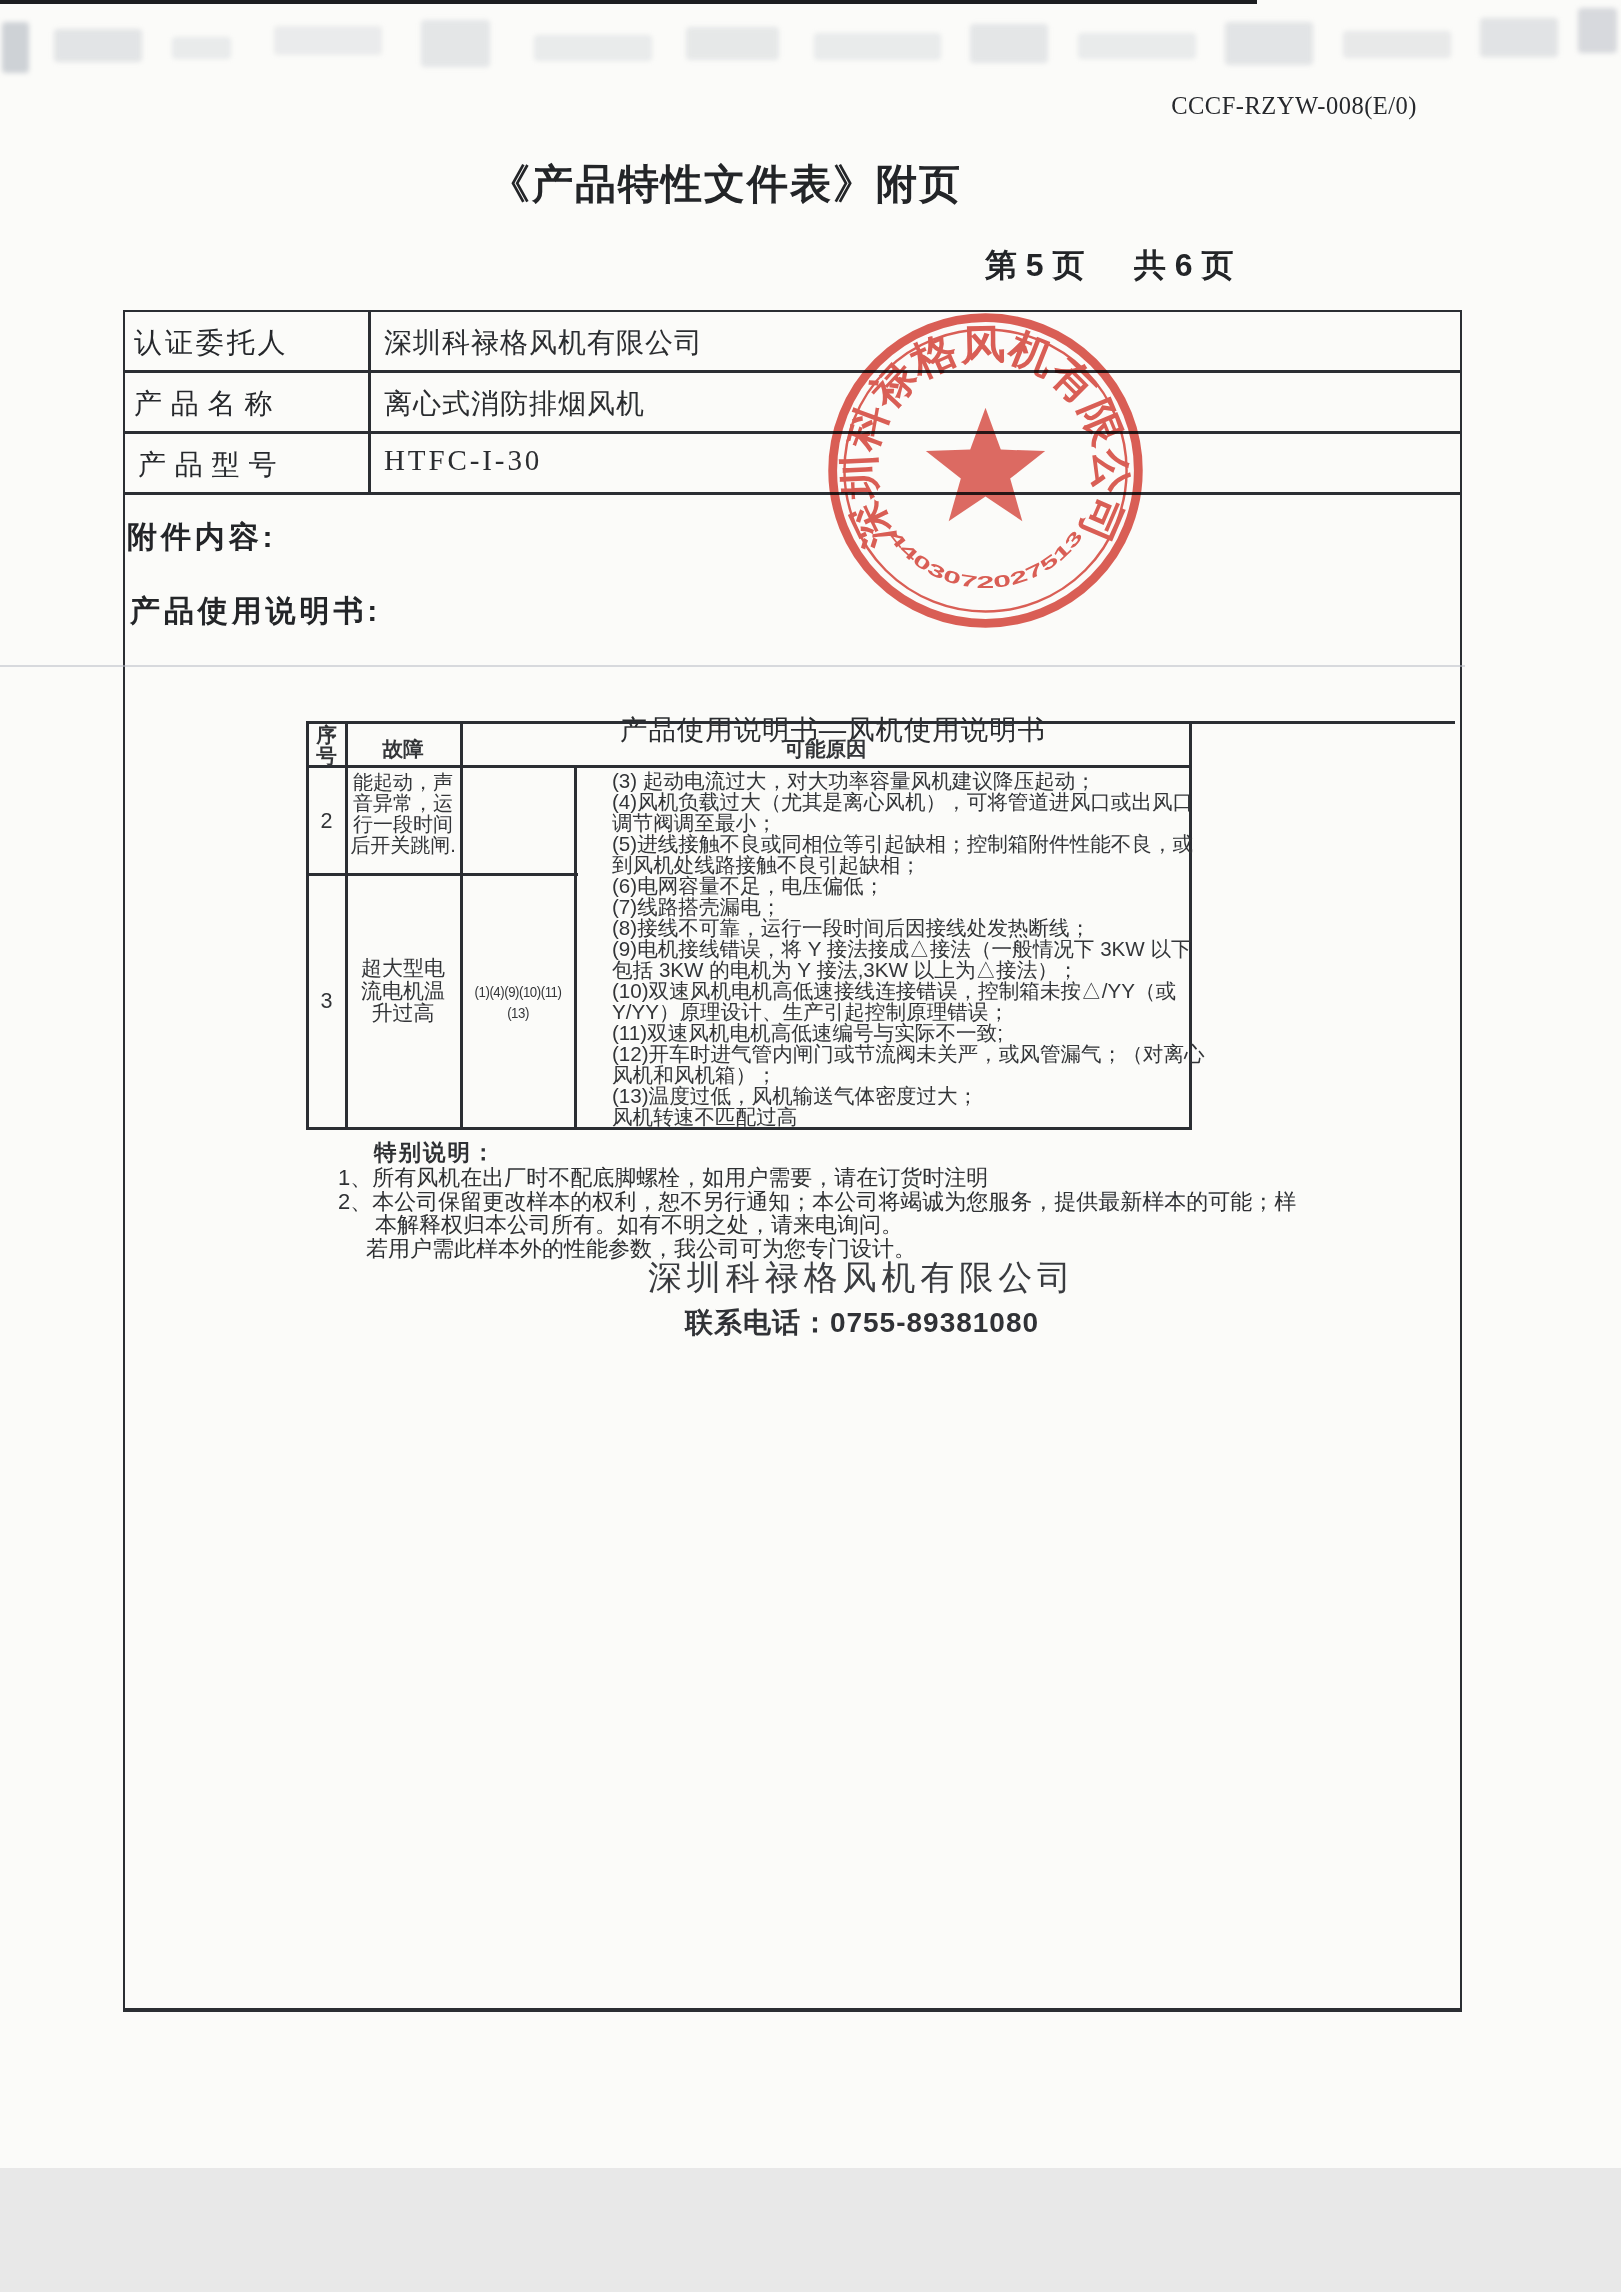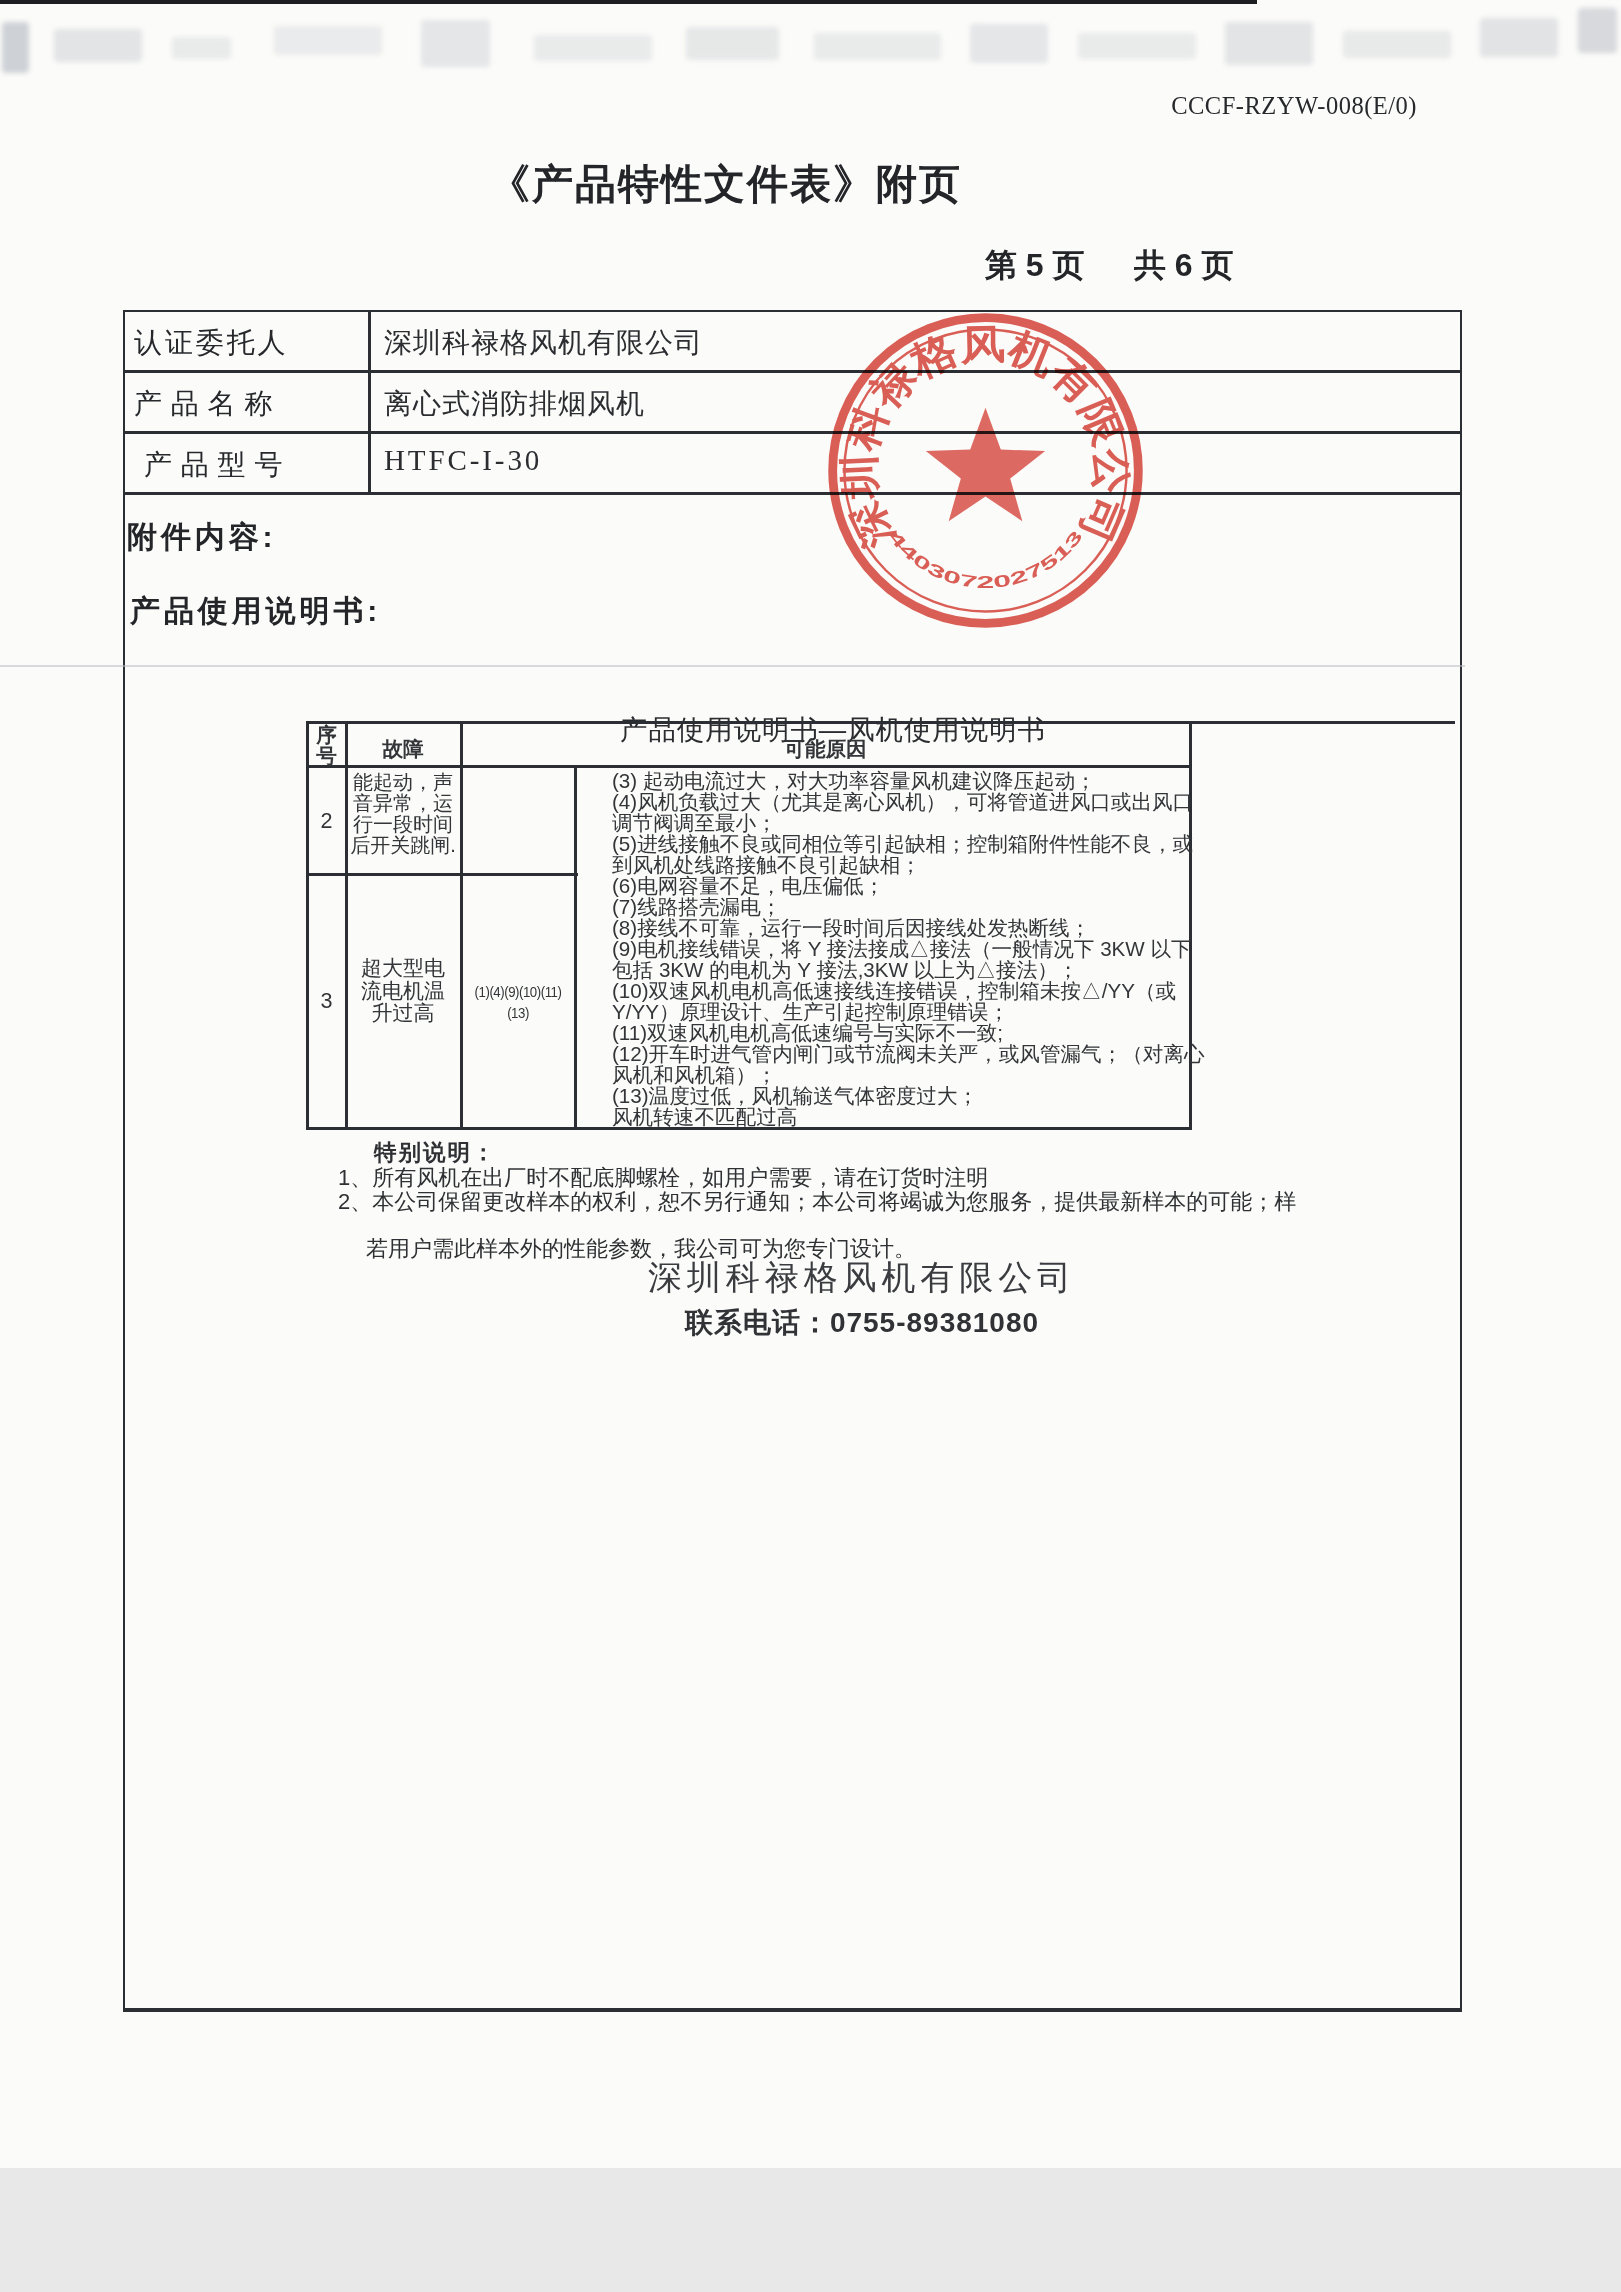--- a/index.html
+++ b/index.html
@@ -84,21 +84,21 @@
 
   <div class="line" style="left:123px;top:370px;width:1338px;height:2.9px;"></div>
   <div class="line" style="left:123px;top:431px;width:1338px;height:2.9px;"></div>
   <div class="line" style="left:123px;top:492px;width:1338px;height:2.9px;"></div>
   <div class="line" style="left:368px;top:310px;width:2.9px;height:185px;"></div>
 
   <div class="t info-label" style="left:134px;top:324px;letter-spacing:2.9px;">认证委托人</div>
   <div class="t info-value" style="left:384px;top:324px;letter-spacing:1px;">深圳科禄格风机有限公司</div>
   <div class="t info-label ls8" style="left:134px;top:385px;">产品名称</div>
   <div class="t info-value" style="left:384px;top:385px;letter-spacing:1px;">离心式消防排烟风机</div>
-  <div class="t info-label ls8" style="left:144px;top:446px;text-align:center;">产品型号</div>
+  <div class="t info-label ls8" style="left:138px;top:446px;text-align:center;">产品型号</div>
   <div class="t info-value model-value" style="left:384px;top:444px;text-align:right;">HTFC-I-30</div>
 
   <div class="t attach-label" style="left:127px;top:517px;">附件内容:</div>
   <div class="t attach-label" style="left:130px;top:591px;">产品使用说明书:</div>
 
   <div class="faint-line" style="left:0px;top:665px;width:1465px;height:2px;"></div>
 
   <div class="t ft-title">产品使用说明书—风机使用说明书</div>
 
   <div class="line" style="left:306px;top:721px;width:1149px;height:2.9px;"></div>
@@ -138,20 +138,21 @@
         <div>(11)双速风机电机高低速编号与实际不一致;</div>
         <div>(12)开车时进气管内闸门或节流阀未关严，或风管漏气；（对离心风机和风机箱）；</div>
         <div>(13)温度过低，风机输送气体密度过大；</div>
         <div>风机转速不匹配过高</div>
       </div>
   </div>
 
   <div class="t note note-title" style="left:338px;top:1137px;">特别说明：</div>
   <div class="t note" style="left:338px;top:1163px;">1、所有风机在出厂时不配底脚螺栓，如用户需要，请在订货时注明</div>
   <div class="t note" style="left:338px;top:1187px;">2、本公司保留更改样本的权利，恕不另行通知；本公司将竭诚为您服务，提供最新样本的可能；样</div>
+  <div class="t note" style="left:375px;top:1210px;">本解释权归本公司所有。如有不明之处，请来电询问。</div>
   <div class="t note" style="left:366px;top:1234px;">若用户需此样本外的性能参数，我公司可为您专门设计。</div>
 
   <div class="t company">深圳科禄格风机有限公司</div>
   <div class="t phone">联系电话：0755-89381080</div>
 
   <svg class="stamp" viewBox="0 0 344 344">
     <defs>
       <path id="arcTop" d="M 80.9 240.6 A 114 114 0 1 1 263.1 240.6" fill="none"></path>
       <path id="arcBottom" d="M 68.1 232 A 120 120 0 0 0 275.9 232" fill="none"></path>
     </defs>

